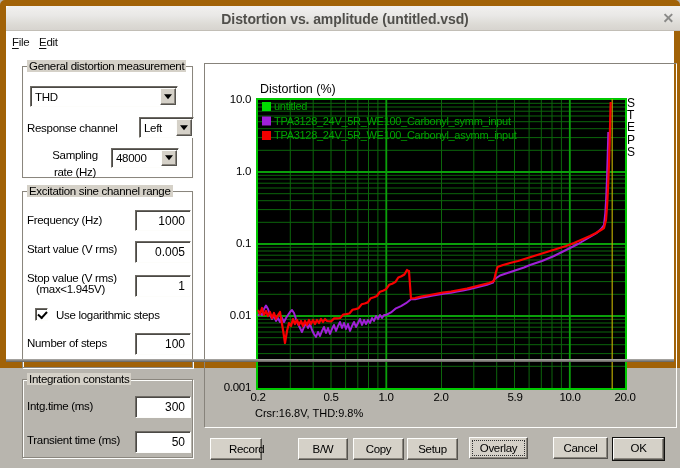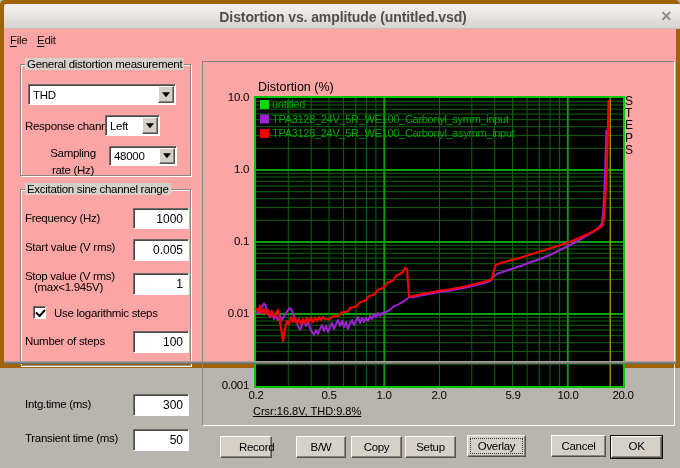--- a/index.html
+++ b/index.html
@@ -1,18 +1,18 @@
 <!DOCTYPE html>
 <html><head><meta charset="utf-8">
 <style>
 *{margin:0;padding:0;box-sizing:border-box;}
 html,body{width:680px;height:468px;overflow:hidden;}
 body{background:#b8b5ae;font-family:"Liberation Sans",sans-serif;font-size:11.5px;letter-spacing:-0.3px;color:#000;}
-#win{position:absolute;left:0;top:0;width:680px;height:368px;background:#fca5a5;
- border:4px solid #a16207;border-radius:5px 5px 0 0;}
+#win{position:absolute;left:0;top:0;width:680px;height:368px;background:#ffffff;
+ border:6px solid #a16207;border-radius:5px 5px 0 0;}
 #titlebar{position:absolute;left:0;top:0;width:678px;height:25px;
  background:linear-gradient(#f1f0ee,#e9e8e6 40%,#dddbd6 75%,#d7d4cf);
  border-radius:4px 4px 0 0;border-bottom:1px solid #c2beb6;}
 #title{position:absolute;left:0;top:5px;width:100%;text-align:center;
  font-weight:bold;font-size:14px;letter-spacing:-0.1px;color:#504f4b;}
 #closex{position:absolute;right:10px;top:4px;font-weight:bold;font-size:14px;color:#8a8a88;}
 .menu{position:absolute;top:30px;font-size:11.5px;color:#111;}
 .menu u{text-decoration:underline;text-underline-offset:2px;}
 
 .group{position:absolute;left:16px;width:171px;border:1px solid #8a867e;
@@ -60,21 +60,21 @@
   <div class="menu" style="left:33px;"><u>E</u>dit</div>
 
   <div class="group" style="top:60px;height:112px;">
     <div class="gtitle">General distortion measurement</div>
   </div>
   <div class="combo" style="left:24px;top:80px;width:148px;height:21px;">
       <span class="cval">THD</span>
       <span class="dbtn"></span>
     </div>
   <div class="lab" style="left:21px;top:116px;">Response channel</div>
-  <div class="combo" style="left:101px;top:111px;width:55px;height:21px;">
+  <div class="combo" style="left:133px;top:111px;width:55px;height:21px;">
       <span class="cval">Left</span>
       <span class="dbtn"></span>
     </div>
   <div class="lab" style="left:45px;top:141px;width:48px;text-align:center;line-height:17px;">Sampling<br>rate (Hz)</div>
   <div class="combo" style="left:105px;top:142px;width:68px;height:20px;">
       <span class="cval">48000</span>
       <span class="dbtn"></span>
     </div>
 
   <div class="group" style="top:185px;height:177px;">
@@ -93,20 +93,23 @@
   <div class="field" style="left:117px;top:269px;width:56px;height:22px;">
       <span class="val">1</span>
     </div>
   <div id="cb"></div>
   <div class="lab" style="left:50px;top:303px;">Use logarithmic steps</div>
   <div class="lab" style="left:21px;top:331px;">Number of steps</div>
   <div class="field" style="left:117px;top:327px;width:56px;height:22px;">
       <span class="val">100</span>
     </div>
 
+  <div class="group" style="top:373px;height:79px;">
+    <div class="gtitle">Integration constants</div>
+  </div>
   <div class="lab" style="left:21px;top:394px;">Intg.time (ms)</div>
   <div class="field" style="left:117px;top:390px;width:56px;height:22px;">
       <span class="val">300</span>
     </div>
   <div class="lab" style="left:21px;top:428px;">Transient time (ms)</div>
   <div class="field" style="left:117px;top:425px;width:56px;height:22px;">
       <span class="val">50</span>
     </div>
 
   <div id="panel"></div>
@@ -116,24 +119,24 @@
   <div class="plab" style="left:205px;top:231px;width:40px;text-align:right;">0.1</div>
   <div class="plab" style="left:205px;top:303px;width:40px;text-align:right;">0.01</div>
   <div class="plab" style="left:205px;top:375px;width:40px;text-align:right;">0.001</div>
   <div class="plab" style="left:227px;top:385px;width:50px;text-align:center;">0.2</div>
   <div class="plab" style="left:300px;top:385px;width:50px;text-align:center;">0.5</div>
   <div class="plab" style="left:355px;top:385px;width:50px;text-align:center;">1.0</div>
   <div class="plab" style="left:410px;top:385px;width:50px;text-align:center;">2.0</div>
   <div class="plab" style="left:484px;top:385px;width:50px;text-align:center;">5.9</div>
   <div class="plab" style="left:539px;top:385px;width:50px;text-align:center;">10.0</div>
   <div class="plab" style="left:594px;top:385px;width:50px;text-align:center;">20.0</div>
-  <div class="plab" style="left:249px;top:401px;font-size:11px;letter-spacing:0;text-decoration:underline;">Crsr:16.8V, THD:9.8%</div>
+  <div class="plab" style="left:249px;top:401px;font-size:11px;letter-spacing:0;">Crsr:16.8V, THD:9.8%</div>
   <div class="plab" style="left:621px;top:91px;line-height:12.2px;font-size:12px;">S<br>T<br>E<br>P<br>S</div>
 
-  <div class="btn" style="left:216px;top:432px;width:52px;padding-left:18px;">Record</div>
+  <div class="btn" style="left:204px;top:432px;width:52px;padding-left:18px;">Record</div>
   <div class="btn" style="left:292px;top:432px;width:50px;">B/W</div>
   <div class="btn" style="left:347px;top:432px;width:51px;">Copy</div>
   <div class="btn" style="left:401px;top:432px;width:51px;">Setup</div>
   <div class="btn" style="left:463px;top:431px;width:59px;">Overlay<div class="focusdots"></div></div>
   <div class="btn" style="left:547px;top:431px;width:55px;">Cancel</div>
   <div id="okwrap">
       <div id="okbtn">OK</div>
     </div>
 
   <svg width="373" height="294" viewBox="249 91 373 294" style="position:absolute;left:249px;top:91px;">

